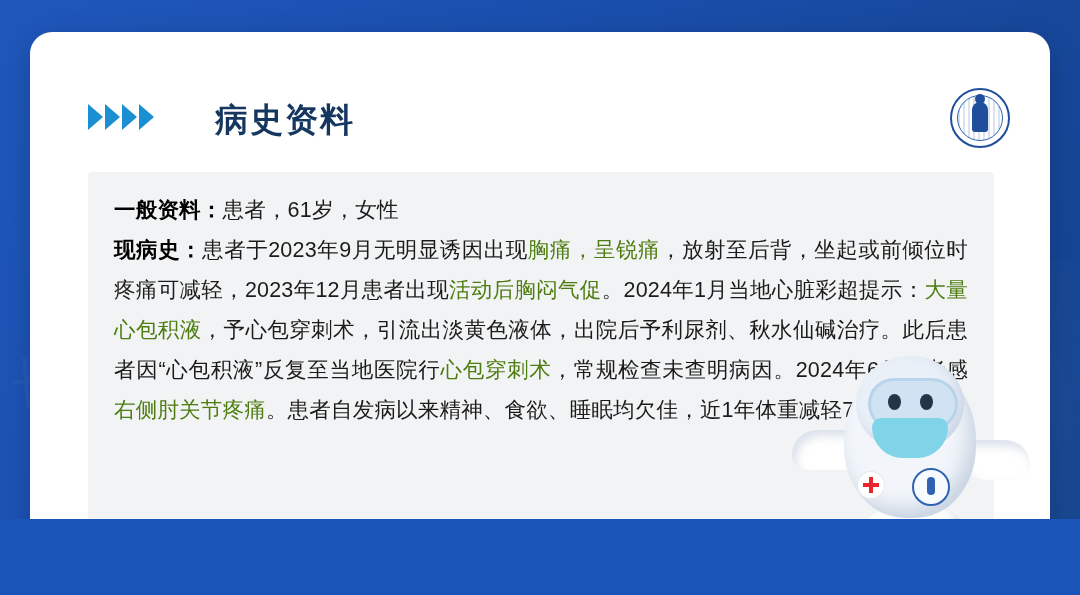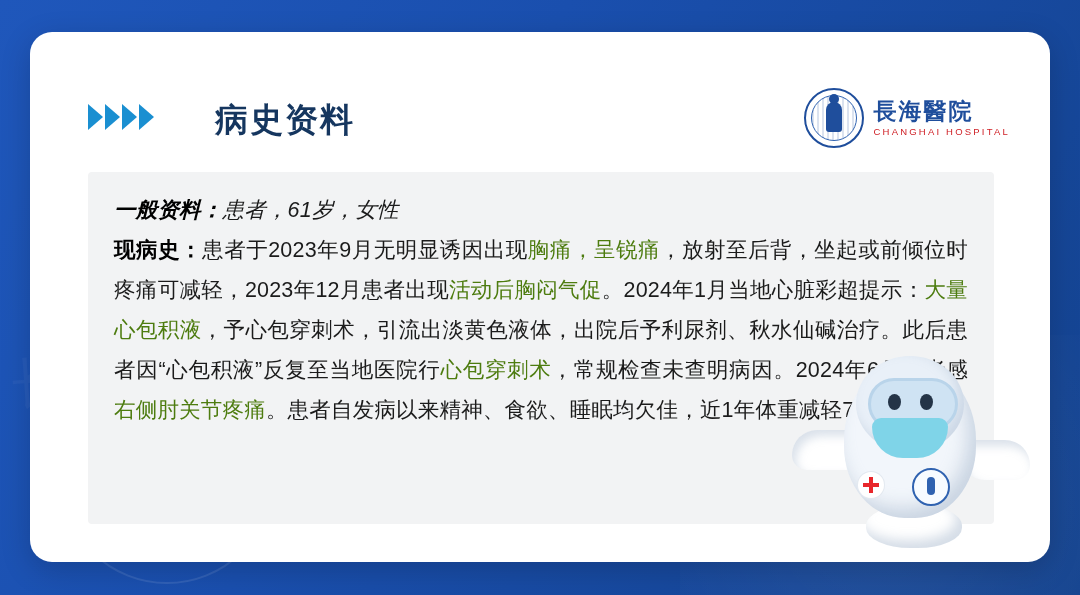--- a/index.html
+++ b/index.html
@@ -9,21 +9,21 @@
   body {
     width: 1080px;
     height: 595px;
     overflow: hidden;
     font-family: "Liberation Sans", sans-serif;
     background: #1a54b8;
   }
   .slide {
     position: relative;
     width: 1080px;
-    height: 595px;
+    height: 519px;
     background: linear-gradient(120deg, #1f57bb 0%, #1a4fae 40%, #14438f 100%);
     overflow: hidden;
   }
   
   .bg-watermark {
     position: absolute;
     left: 0;
     top: 330px;
     width: 330px;
     height: 265px;
@@ -205,21 +205,20 @@
     background: #f2f3f4;
     border-radius: 4px;
     padding: 18px 26px 20px 26px;
     box-sizing: border-box;
   }
   .line {
     font-size: 21.5px;
     color: #1b1b1b;
     line-height: 40px;
     letter-spacing: 0.2px;
-    font-style: italic;
   }
   .lbl {
     font-weight: bold;
     color: #000000;
   }
   .hl {
     color: #4d7c0f;
   }
   .para {
     font-size: 21.5px;
@@ -378,24 +377,20 @@
         <span class="chev c2"></span>
         <span class="chev c3"></span>
         <span class="chev c4"></span>
       </div>
       <div class="slide-title">病史资料</div>
 
       <div class="logo-wrap">
         <div class="logo-badge">
           <div class="inner"></div>
           <div class="fig"></div>
-        </div>
-        <div class="logo-text">
-          <div class="logo-cn">長海醫院</div>
-          <div class="logo-en">CHANGHAI HOSPITAL</div>
         </div>
       </div>
     </div>
 
     <div class="content">
 
       <div class="line">
         <span class="lbl">一般资料：</span><span>患者，61岁，女性</span>
       </div>
 

